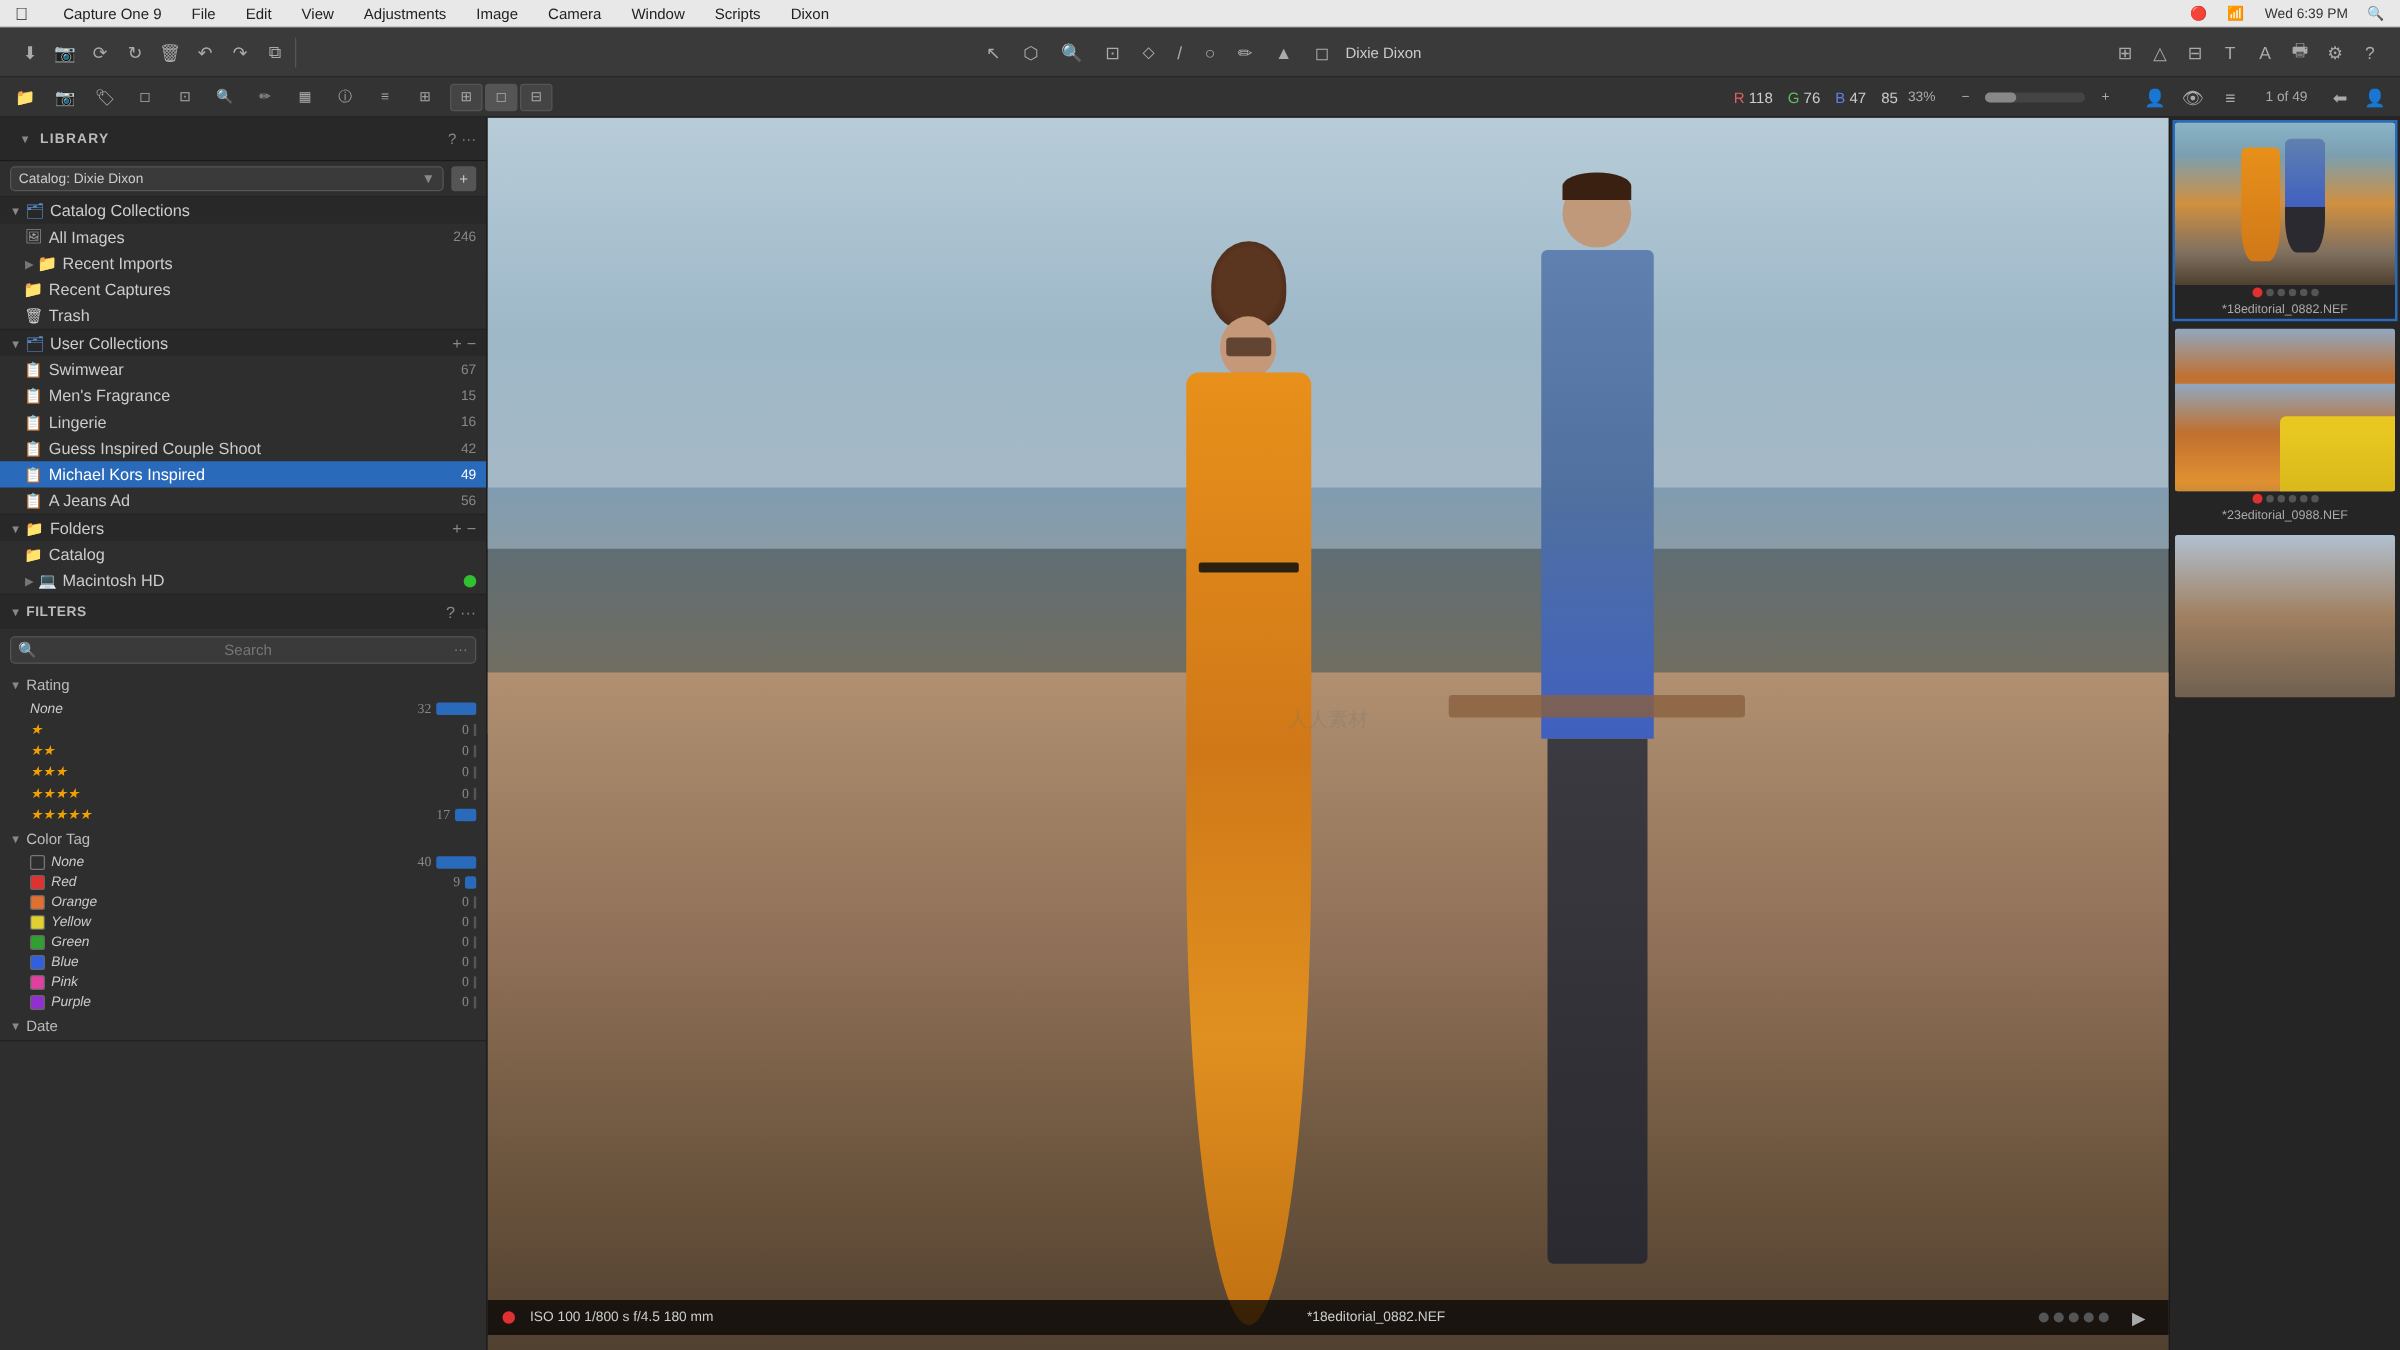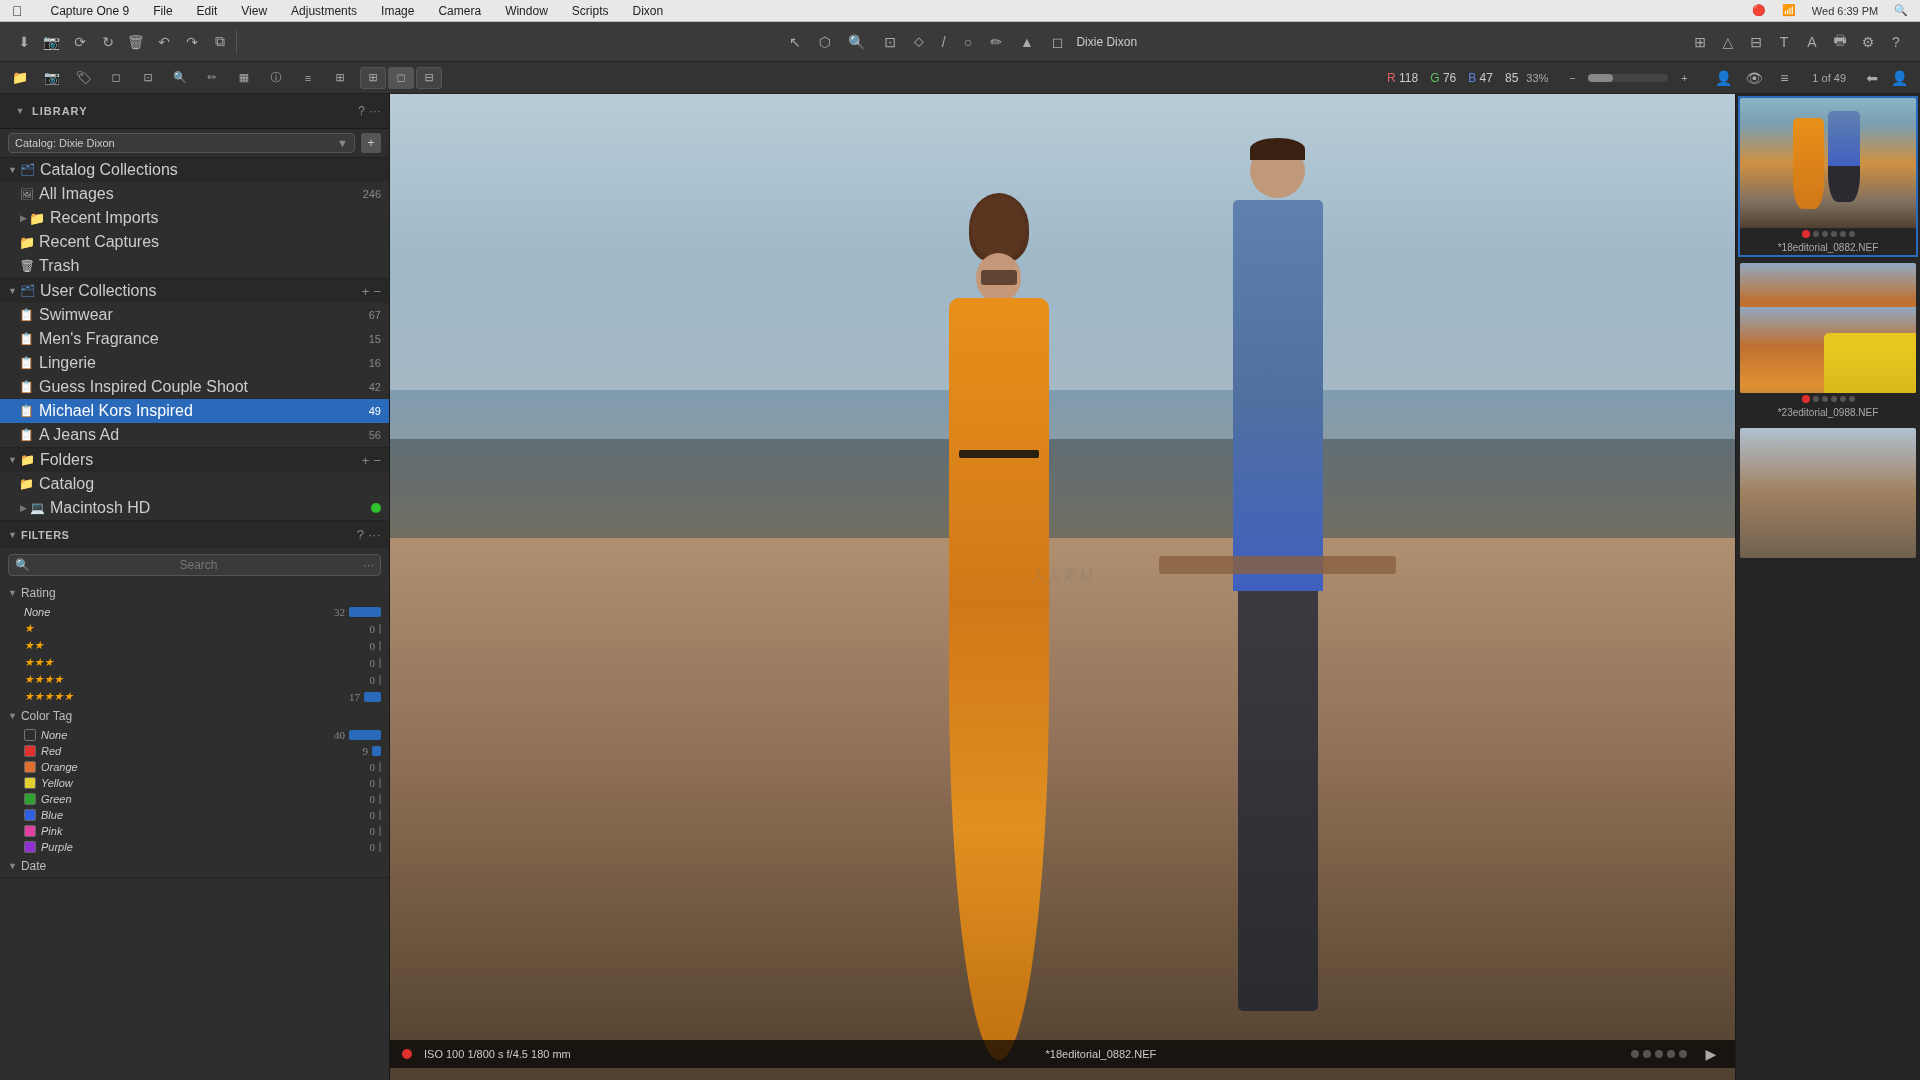--- a/index.html
+++ b/index.html
@@ -47,21 +47,21 @@
     .catalog-selector { display: flex; align-items: center; padding: 4px 8px; background: #2e2e2e; border-bottom: 1px solid #222; }
     .catalog-dropdown { flex: 1; background: #3a3a3a; border: 1px solid #555; border-radius: 4px; color: #ccc; font-size: 11px; padding: 3px 6px; display: flex; align-items: center; justify-content: space-between; cursor: pointer; }
     .catalog-add-btn { width: 20px; height: 20px; background: #555; border-radius: 3px; display: flex; align-items: center; justify-content: center; color: #ccc; cursor: pointer; margin-left: 6px; }
 
     
     .tree-item { display: flex; align-items: center; padding: 3px 8px; cursor: pointer; }
     .tree-item.selected { background: #2a6abb; color: #fff; }
     .tree-item.selected .item-count { color: #fff; }
     .tree-indent-1 { padding-left: 20px; }
     .item-icon { width: 14px; height: 14px; margin-right: 5px; display: flex; align-items: center; justify-content: center; font-size: 12px; flex-shrink: 0; }
-    .item-label { flex: 1; font-size: 16px; color: #ccc; }
+    .item-label { flex: 1; font-size: 13px; color: #ccc; }
     .tree-item.selected .item-label { color: #fff; }
     .item-count { font-size: 11px; color: #888; margin-left: 4px; }
     .expand-arrow { font-size: 9px; color: #777; margin-right: 4px; cursor: pointer; }
     .search-bar { display: flex; align-items: center; margin: 6px 8px; background: #3a3a3a; border: 1px solid #555; border-radius: 4px; padding: 3px 6px; }
     .search-bar input { background: transparent; border: none; outline: none; color: #ccc; font-size: 12px; flex: 1; text-align: center; }
     .search-icon-sm { color: #888; font-size: 12px; margin-right: 4px; }
 
     .filter-group { padding: 0 }
     .filter-group-header { display: flex; align-items: center; padding: 4px 8px; cursor: pointer; }
     .filter-group-header .triangle { font-size: 9px; color: #888; margin-right: 4px; }

